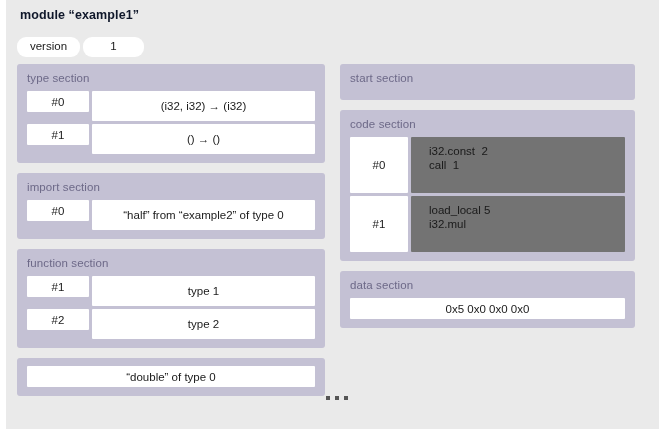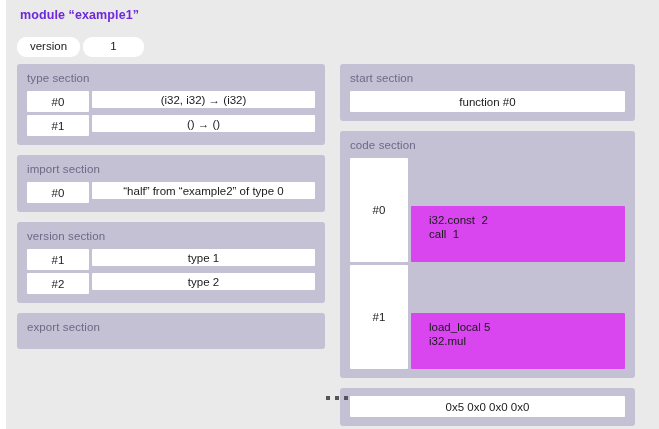--- a/index.html
+++ b/index.html
@@ -23,21 +23,21 @@
     background: #eaeaea;
     box-sizing: border-box;
   }
 
   .module-title {
     position: absolute;
     left: 14px;
     top: 8px;
     font-size: 12.5px;
     font-weight: bold;
-    color: #6d28d9;
+    color: #0f172a;
     letter-spacing: 0.1px;
   }
 
   .version-row {
     position: absolute;
     left: 11px;
     top: 37px;
     display: flex;
     gap: 3px;
   }
@@ -95,43 +95,42 @@
     justify-content: center;
     box-sizing: border-box;
   }
   .cell-index {
     width: 62px;
     flex: 0 0 62px;
     height: 21px;
   }
   .cell-value {
     flex: 1 1 auto;
-    height: 17px;
+    height: 30px;
   }
   .cell-full {
     width: 100%;
     height: 21px;
   }
 
   
   .code-row { display: flex; gap: 3px; }
   .code-row .cell-index {
     width: 58px;
     flex: 0 0 58px;
     height: auto;
     min-height: 56px;
   }
   .code-cell {
     flex: 1 1 auto;
-    background: #d946ef;
+    background: #737373;
     border-radius: 1px;
     padding: 7px 0 20px 18px;
     box-sizing: border-box;
     min-height: 56px;
-    margin-top: 48px;
   }
   .code-line {
     font-size: 11.5px;
     color: #1a1a1a;
     line-height: 14px;
     white-space: pre;
     text-align: left;
   }
 
   .ellipsis {
@@ -185,46 +184,45 @@
         <div class="section-title">import section</div>
         <div class="rows">
           <div class="row">
             <div class="cell cell-index">#0</div>
             <div class="cell cell-value">“half” from “example2” of type 0</div>
           </div>
         </div>
       </div>
 
       <div class="section">
-        <div class="section-title">version section</div>
+        <div class="section-title">function section</div>
         <div class="rows">
           <div class="row">
             <div class="cell cell-index">#1</div>
             <div class="cell cell-value">type 1</div>
           </div>
           <div class="row">
             <div class="cell cell-index">#2</div>
             <div class="cell cell-value">type 2</div>
           </div>
         </div>
       </div>
 
       <div class="section">
-        <div class="section-title">export section</div>
+        <div class="rows">
+          <div class="cell cell-full">“double” of type 0</div>
+        </div>
       </div>
 
     </div>
 
     <div class="col col-right">
 
       <div class="section">
         <div class="section-title">start section</div>
-        <div class="rows">
-          <div class="cell cell-full">function #0</div>
-        </div>
       </div>
 
       <div class="section">
         <div class="section-title">code section</div>
         <div class="rows">
 
           <div class="code-row">
             <div class="cell cell-index">#0</div>
             <div class="code-cell">
               <div class="code-line">i32.const  2</div>
@@ -237,20 +235,21 @@
             <div class="code-cell">
               <div class="code-line">load_local 5</div>
               <div class="code-line">i32.mul</div>
             </div>
           </div>
 
         </div>
       </div>
 
       <div class="section">
+        <div class="section-title">data section</div>
         <div class="rows">
           <div class="cell cell-full">0x5  0x0  0x0  0x0</div>
         </div>
       </div>
 
     </div>
 
   </div>
 
   <div class="ellipsis">

